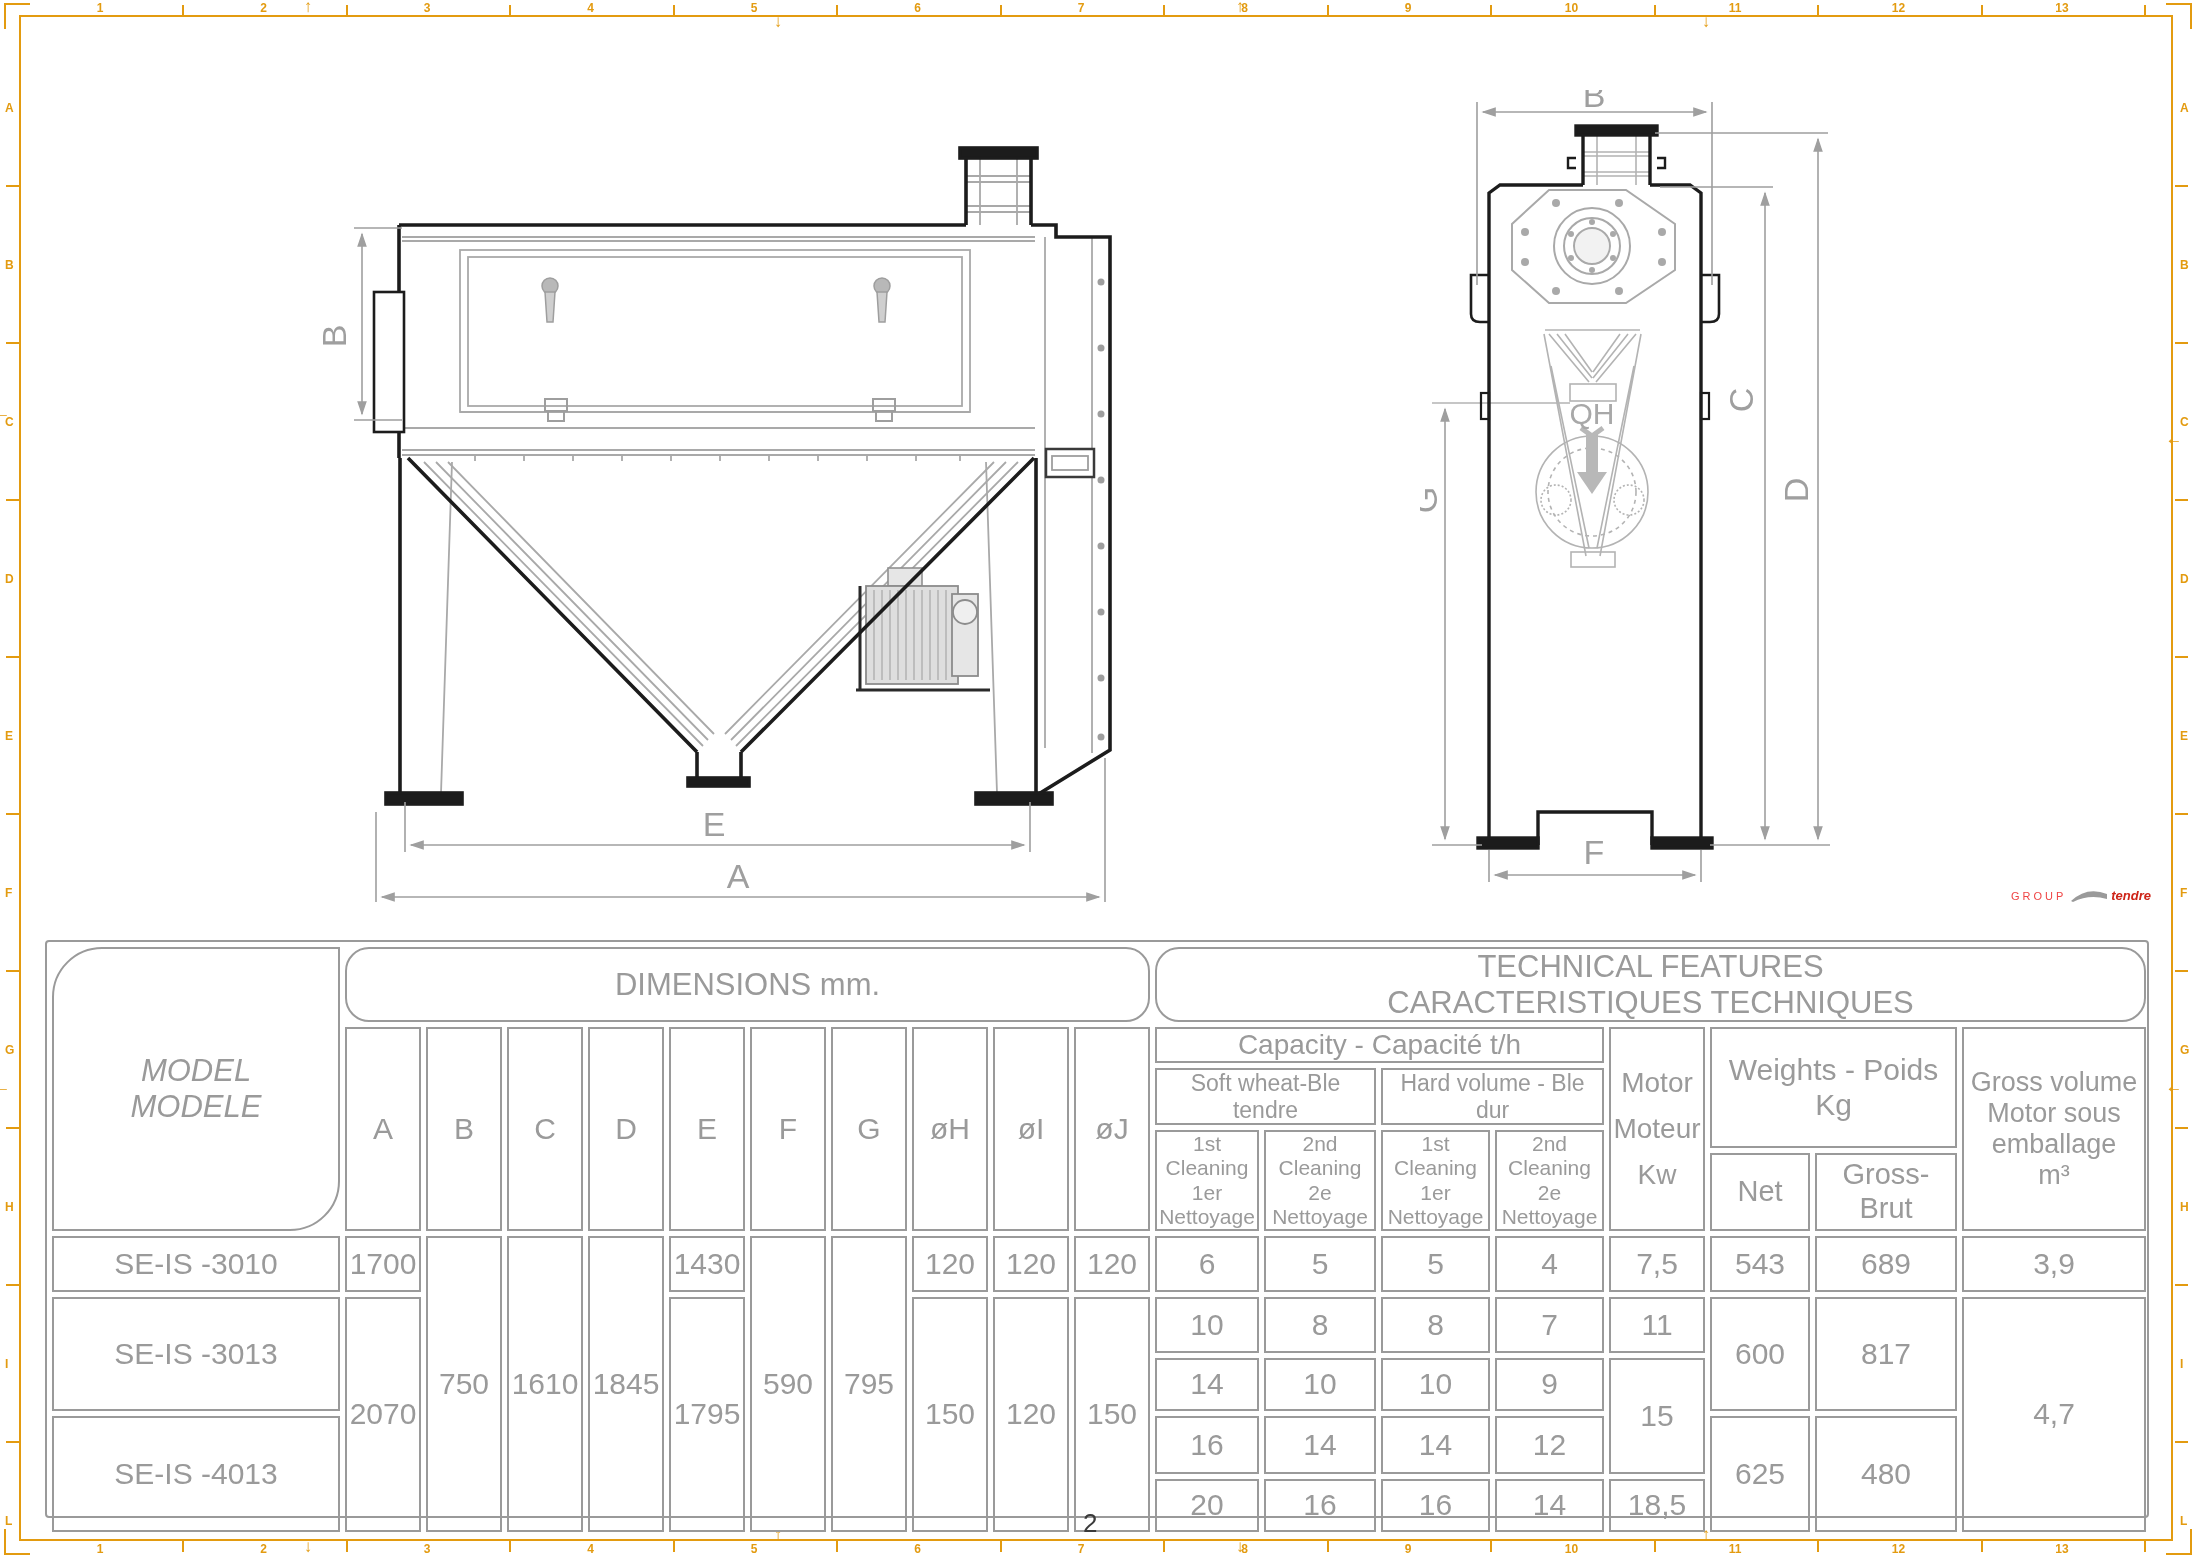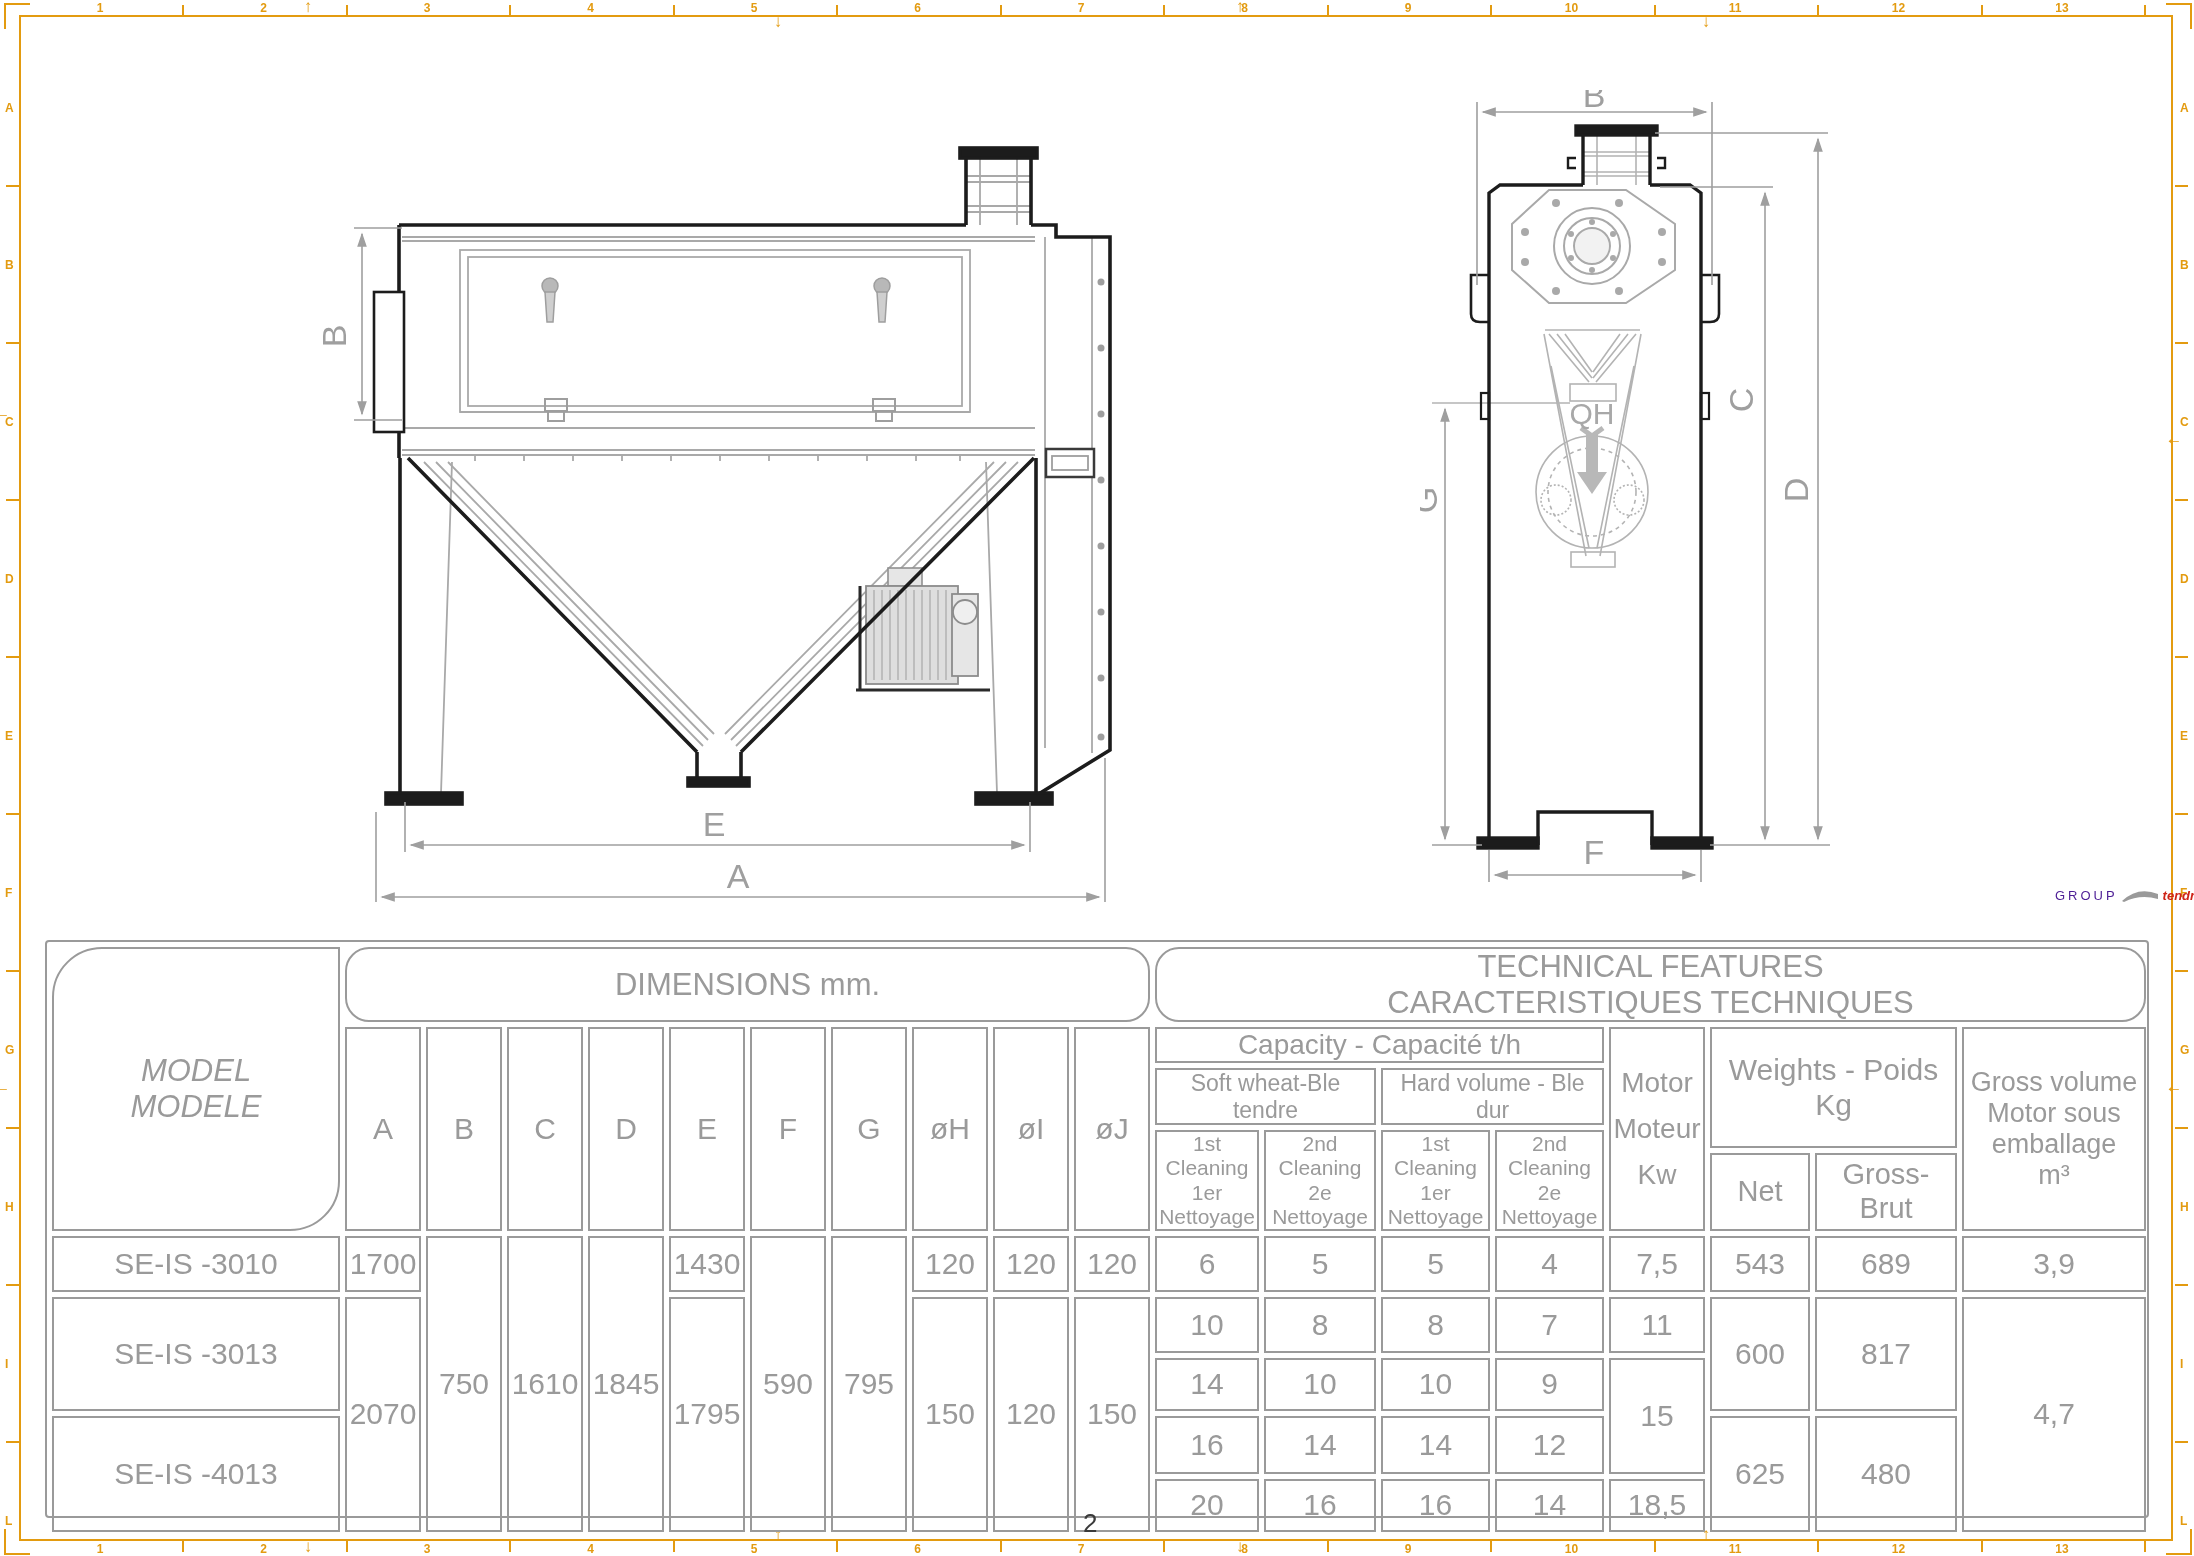--- a/index.html
+++ b/index.html
@@ -16,21 +16,21 @@
   
   .title{position:absolute;left:0;right:0;top:28px;text-align:center;
          font-size:42px;color:#b5b5b5;letter-spacing:1px;}
   
   .logo{position:absolute;left:1925px;top:838px;width:240px;height:72px;}
   .logo-main{position:absolute;left:0;top:0;white-space:nowrap;font-style:italic;font-weight:bold;}
   .logo-s{font-size:56px;color:#CE2418;}
   .logo-rest{font-size:46px;color:#8a8a8a;letter-spacing:-1px;}
   .logo-dot{color:#CE2418;font-size:30px;vertical-align:22px;margin-left:-2px;}
   .logo-sub{position:absolute;left:86px;top:48px;white-space:nowrap;}
-  .logo-group{font-size:13px;color:#4c1d95;letter-spacing:3px;margin-left:44px;}
+  .logo-group{font-size:11px;color:#ef4444;letter-spacing:3px;}
   .logo-swoosh{display:inline-block;vertical-align:-2px;}
   .logo-machine{font-size:13px;color:#CE2418;font-weight:bold;font-style:italic;}
   
   .page-num{position:absolute;left:1083px;top:1508px;font-size:26px;color:#3a3a3a;}
   
   .spec-wrap{position:absolute;left:45px;top:940px;width:2104px;height:578px;
              border:2px solid #9a9a9a;border-radius:4px;box-sizing:border-box;}
   table.spec{width:100%;height:100%;table-layout:fixed;border-collapse:separate;border-spacing:5px;}
   table.spec td{border:2px solid #9a9a9a;color:#9a9a9a;text-align:center;vertical-align:middle;
                 padding:0;overflow:hidden;line-height:1.15;}

